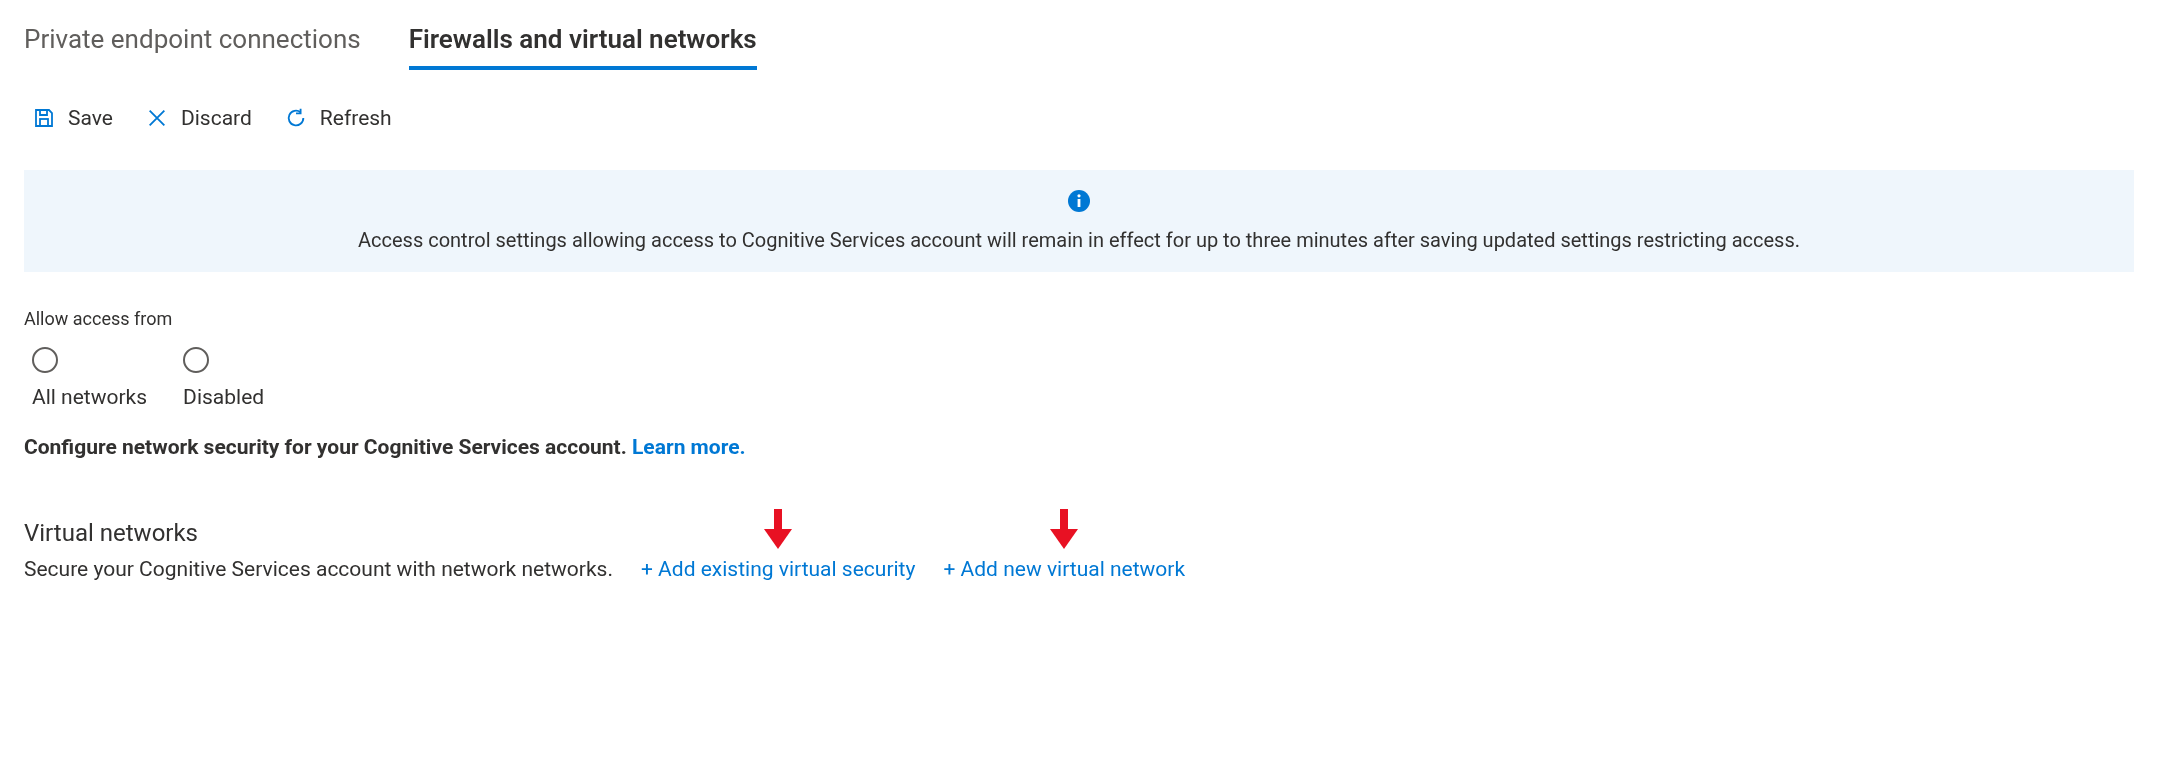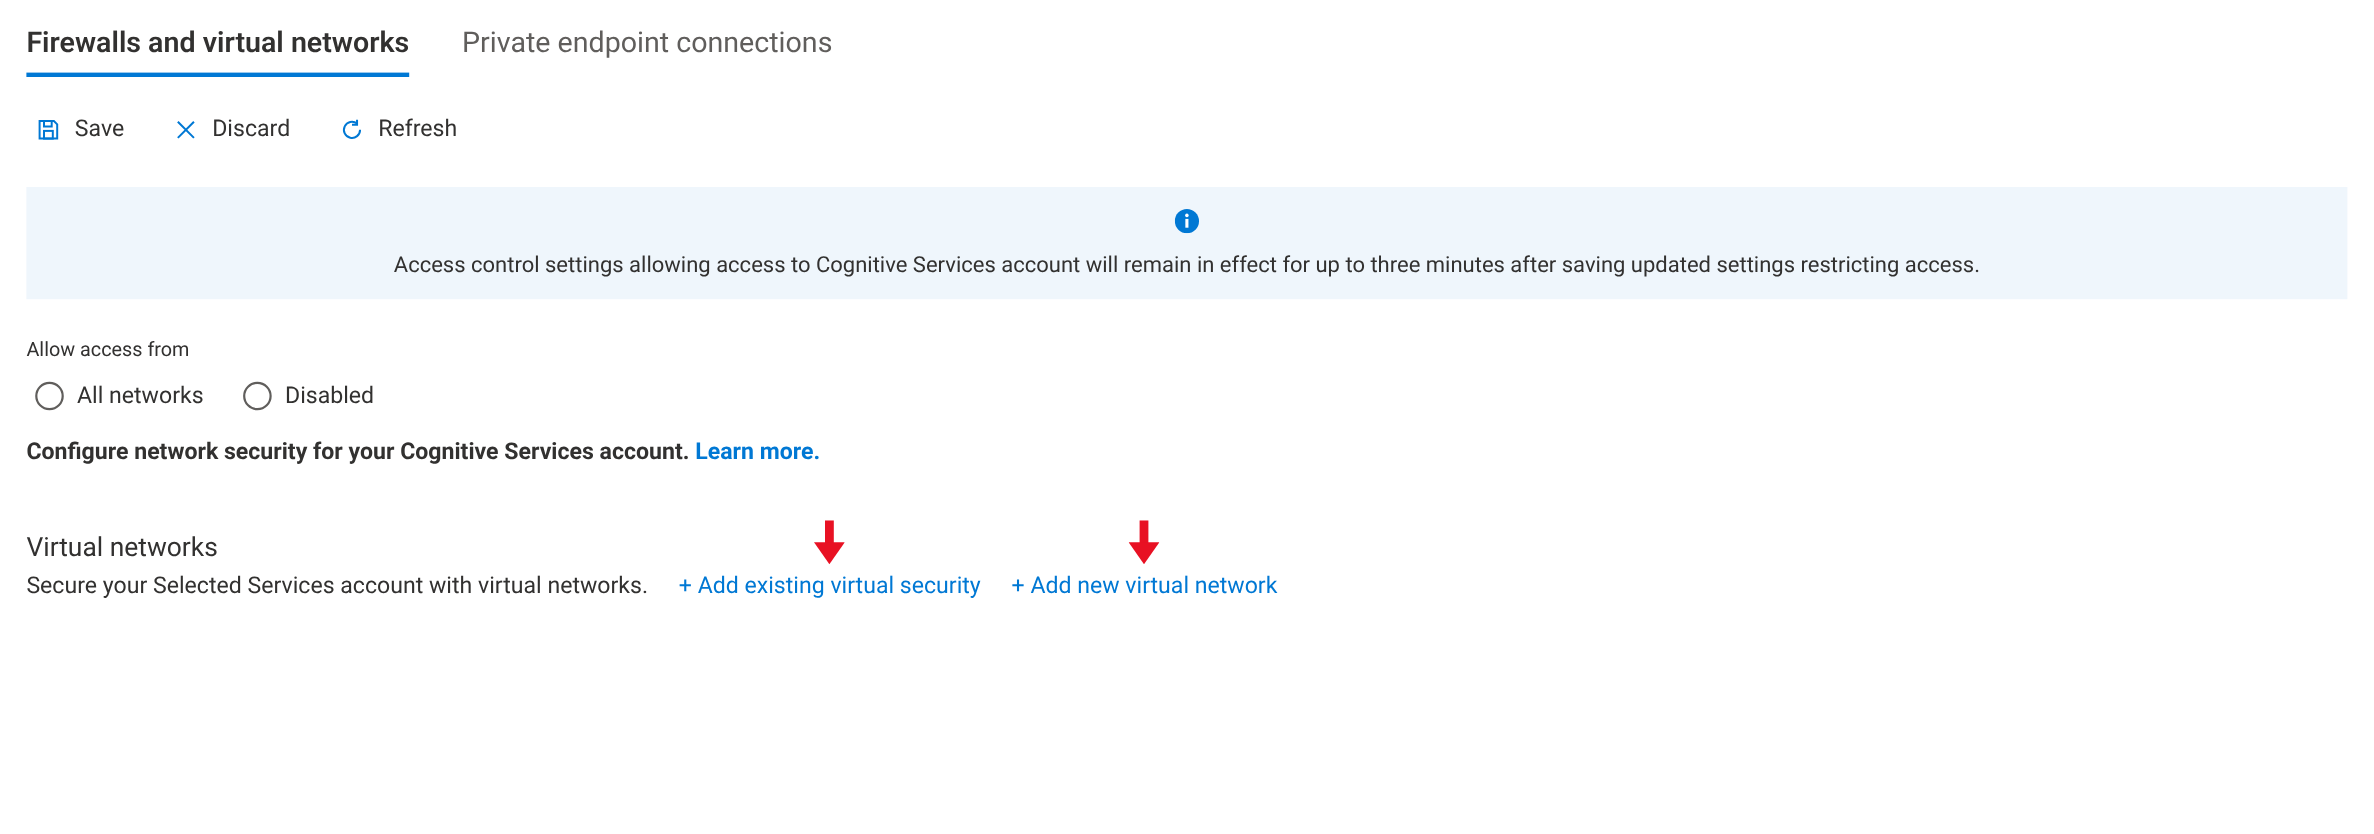--- a/index.html
+++ b/index.html
@@ -26,21 +26,21 @@
       cursor: pointer;
       border-bottom: 4px solid transparent;
     }
     .tab.active {
       font-weight: 600;
       color: #323130;
       border-bottom: 4px solid #0078d4;
     }
     .toolbar {
       display: flex;
-      gap: 44px;
+      gap: 32px;
       align-items: center;
       margin-bottom: 40px;
       padding-left: 8px;
     }
     .toolbar-button {
       display: flex;
       align-items: center;
       gap: 12px;
       cursor: pointer;
       font-size: 21px;
@@ -78,25 +78,26 @@
       margin-bottom: 12px;
     }
     .radio-group {
       display: flex;
       gap: 20px;
       align-items: center;
       margin-bottom: 20px;
     }
     .radio-option {
       display: flex;
-      align-items: center;
+      align-items: flex-start;
       gap: 12px;
       cursor: pointer;
       font-size: 21px;
       padding: 6px 8px;
+      flex-direction: column;
     }
     .radio-option.highlighted {
       border: 2px solid #e81123;
       padding: 4px 10px 4px 6px;
     }
     .radio-circle {
       width: 26px;
       height: 26px;
       border: 2px solid #605e5c;
       border-radius: 50%;
@@ -151,22 +152,22 @@
       left: 50%;
       transform: translateX(-50%);
       width: 28px;
       height: 40px;
     }
   </style>
 </head>
 <body>
 
 <div class="tabs">
+  <div class="tab">Private endpoint connections</div>
   <div class="tab active">Firewalls and virtual networks</div>
-  <div class="tab">Private endpoint connections</div>
 </div>
 
 <div class="toolbar">
   <div class="toolbar-button">
     <span class="toolbar-icon">
       <svg viewBox="0 0 24 24" width="24" height="24" fill="none" stroke="#0078d4" stroke-width="1.8">
         <path d="M4 4h13l3 3v13H4V4z"></path>
         <path d="M8 4v5h7V4"></path>
         <rect x="8" y="13" width="8" height="7"></rect>
       </svg>
@@ -216,21 +217,21 @@
   </div>
 </div>
 
 <div class="description-line">
   <span>Configure network security for your Cognitive Services account. </span><span class="link-inline">Learn more.</span>
 </div>
 
 <div class="section-heading">Virtual networks</div>
 
 <div class="vnet-line">
-  <span class="vnet-text">Secure your Selected Services account with virtual networks.</span>
+  <span class="vnet-text">Secure your Cognitive Services account with network networks.</span>
   <span class="link-button">
     <span class="arrow-annotation">
       <svg viewBox="0 0 28 40" width="28" height="40">
         <rect x="10" y="0" width="8" height="22" fill="#e81123"></rect>
         <path d="M0 20 L28 20 L14 40 Z" fill="#e81123"></path>
       </svg>
     </span>
     <span>+ Add existing virtual security</span>
   </span>
   <span class="link-button">

